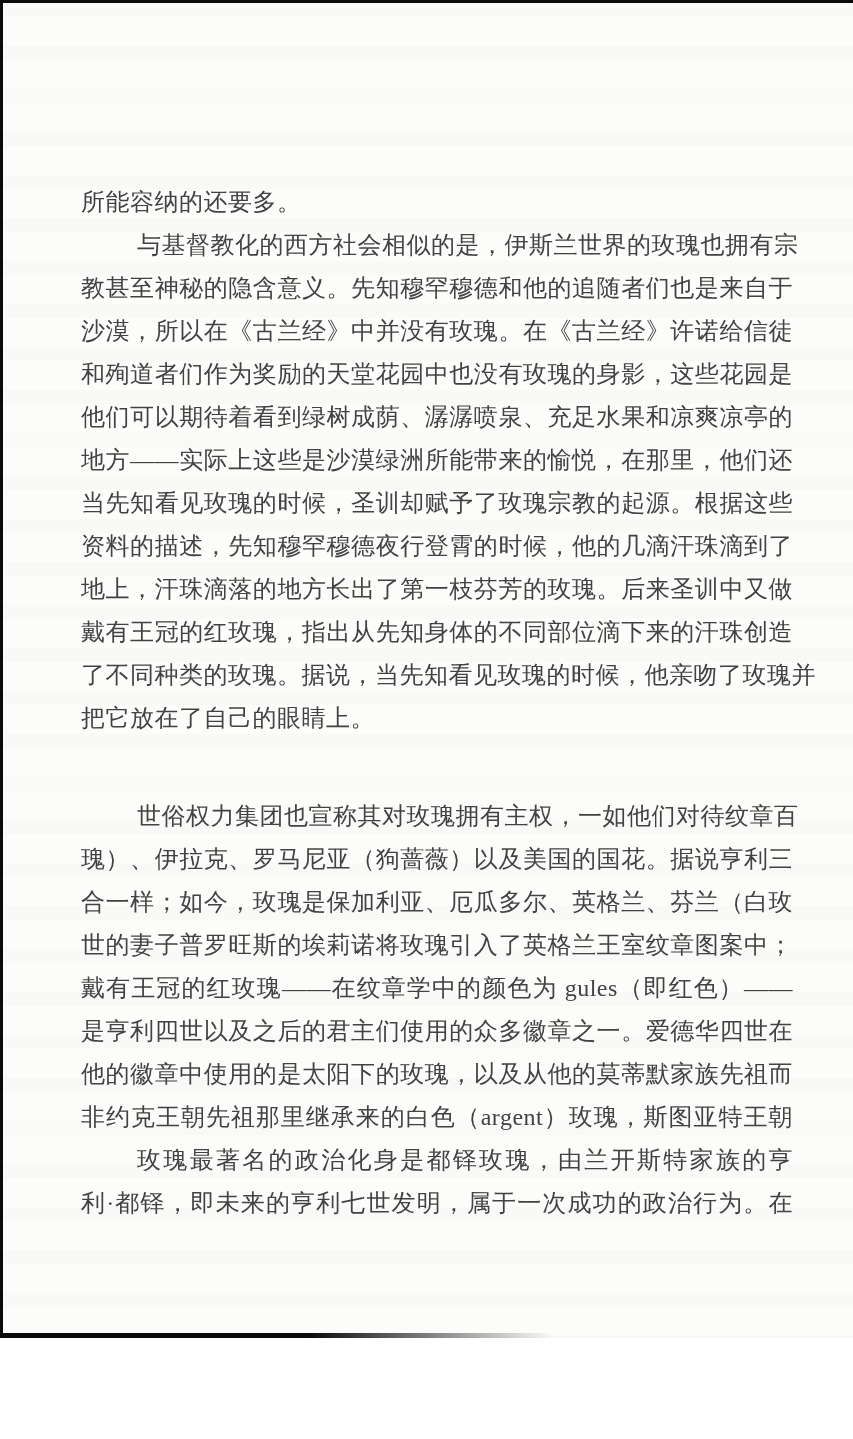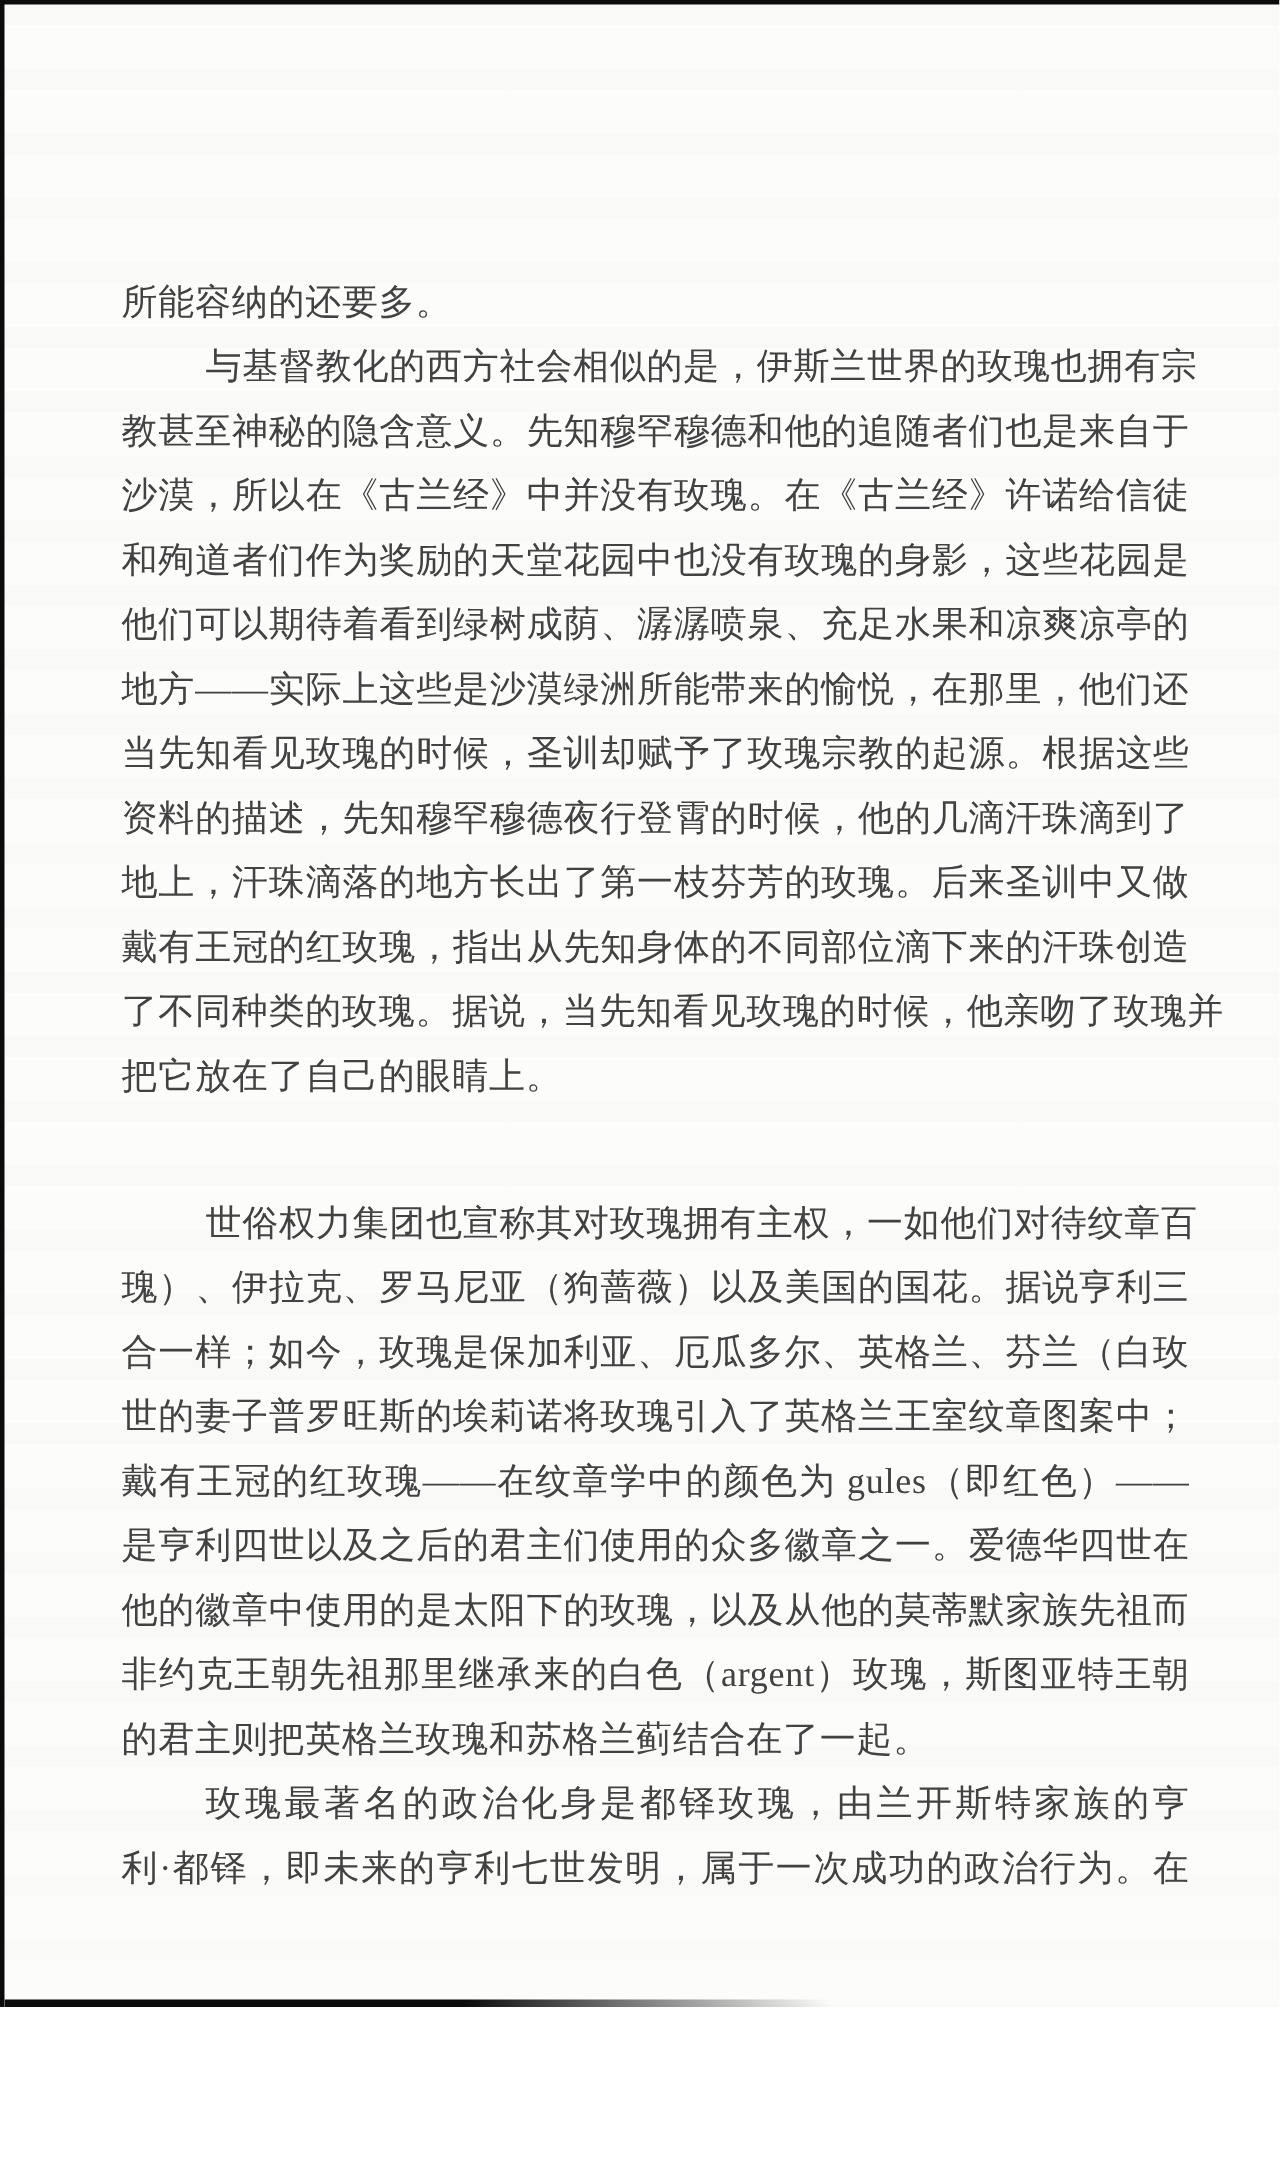--- a/index.html
+++ b/index.html
@@ -111,21 +111,20 @@
       </div>
       <div class="para section-gap">
         <div class="line fill indent">世俗权力集团也宣称其对玫瑰拥有主权，一如他们对待纹章百</div>
         <div class="line fill">瑰）、伊拉克、罗马尼亚（狗蔷薇）以及美国的国花。据说亨利三</div>
         <div class="line fill">合一样；如今，玫瑰是保加利亚、厄瓜多尔、英格兰、芬兰（白玫</div>
         <div class="line fill">世的妻子普罗旺斯的埃莉诺将玫瑰引入了英格兰王室纹章图案中；</div>
         <div class="line fill">戴有王冠的红玫瑰——在纹章学中的颜色为 gules（即红色）——</div>
         <div class="line fill">是亨利四世以及之后的君主们使用的众多徽章之一。爱德华四世在</div>
         <div class="line fill">他的徽章中使用的是太阳下的玫瑰，以及从他的莫蒂默家族先祖而</div>
         <div class="line fill">非约克王朝先祖那里继承来的白色（argent）玫瑰，斯图亚特王朝</div>
-        <div class="line">的君主则把英格兰玫瑰和苏格兰蓟结合在了一起。</div>
       </div>
       <div class="para">
         <div class="line fill indent">玫瑰最著名的政治化身是都铎玫瑰，由兰开斯特家族的亨</div>
         <div class="line fill">利·都铎，即未来的亨利七世发明，属于一次成功的政治行为。在</div>
       </div>
     </div>
 
   <div class="footer">
     <span class="page-number">170</span>
     <span class="running-title">改变世界的七种花</span>

